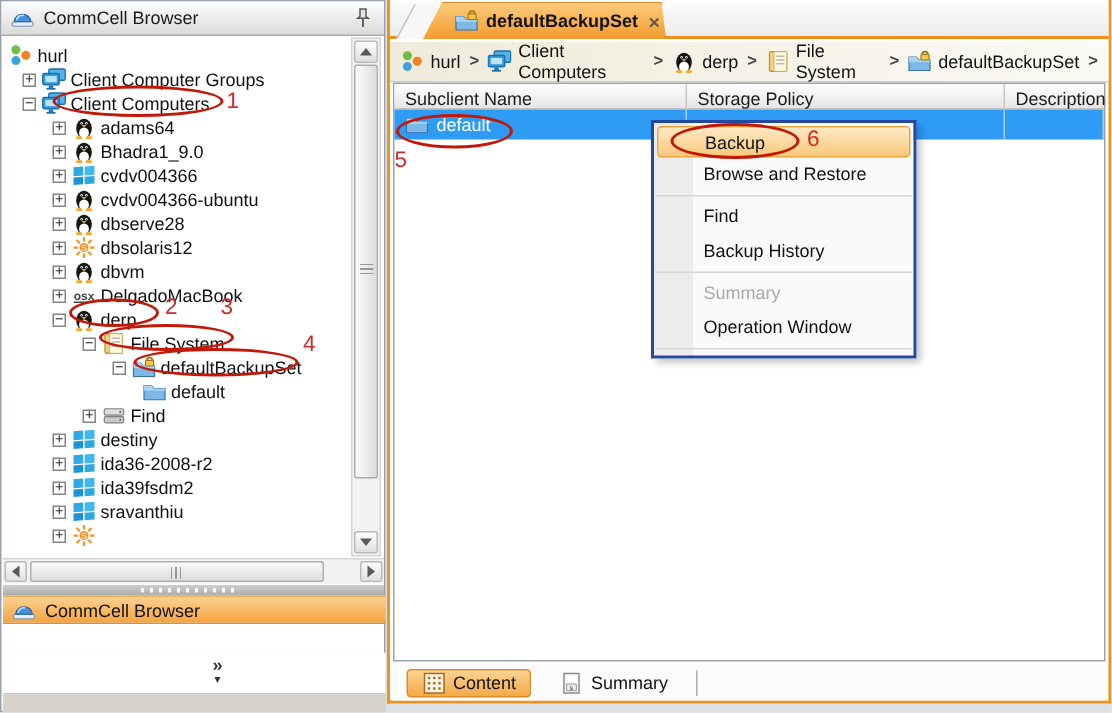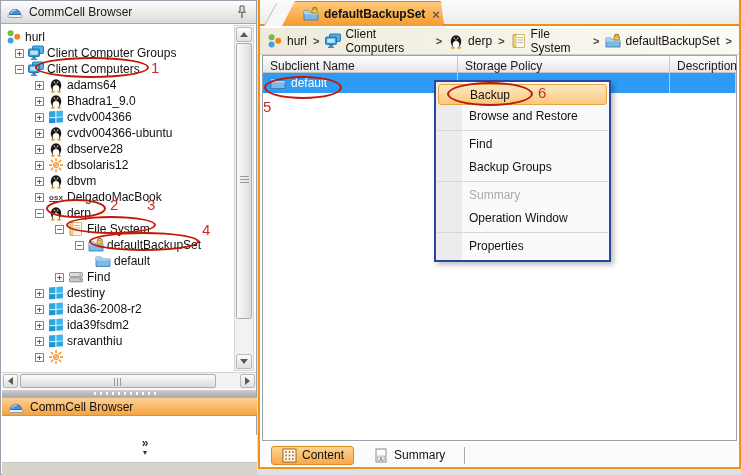--- a/index.html
+++ b/index.html
@@ -644,26 +644,25 @@
         </span>
       <span id="btab-divider"></span>
     </div>
   </div>
 
   <div id="context-menu">
       <div class="mi hl">Backup</div>
       <div class="mi">Browse and Restore</div>
       <div class="menu-sep"></div>
       <div class="mi">Find</div>
-      <div class="mi">Backup Groups</div>
+      <div class="mi">Backup History</div>
       <div class="menu-sep"></div>
       <div class="mi disabled">Summary</div>
       <div class="mi">Operation Window</div>
       <div class="menu-sep"></div>
-      <div class="mi">Properties</div>
     </div>
 
 <div class="ann-ellipse e1"></div>
     <div class="ann-num n1">1</div>
     <div class="ann-ellipse e2"></div>
     <div class="ann-num n2">2</div>
     <div class="ann-ellipse e3"></div>
     <div class="ann-num n3">3</div>
     <div class="ann-ellipse e4"></div>
     <div class="ann-num n4">4</div>

